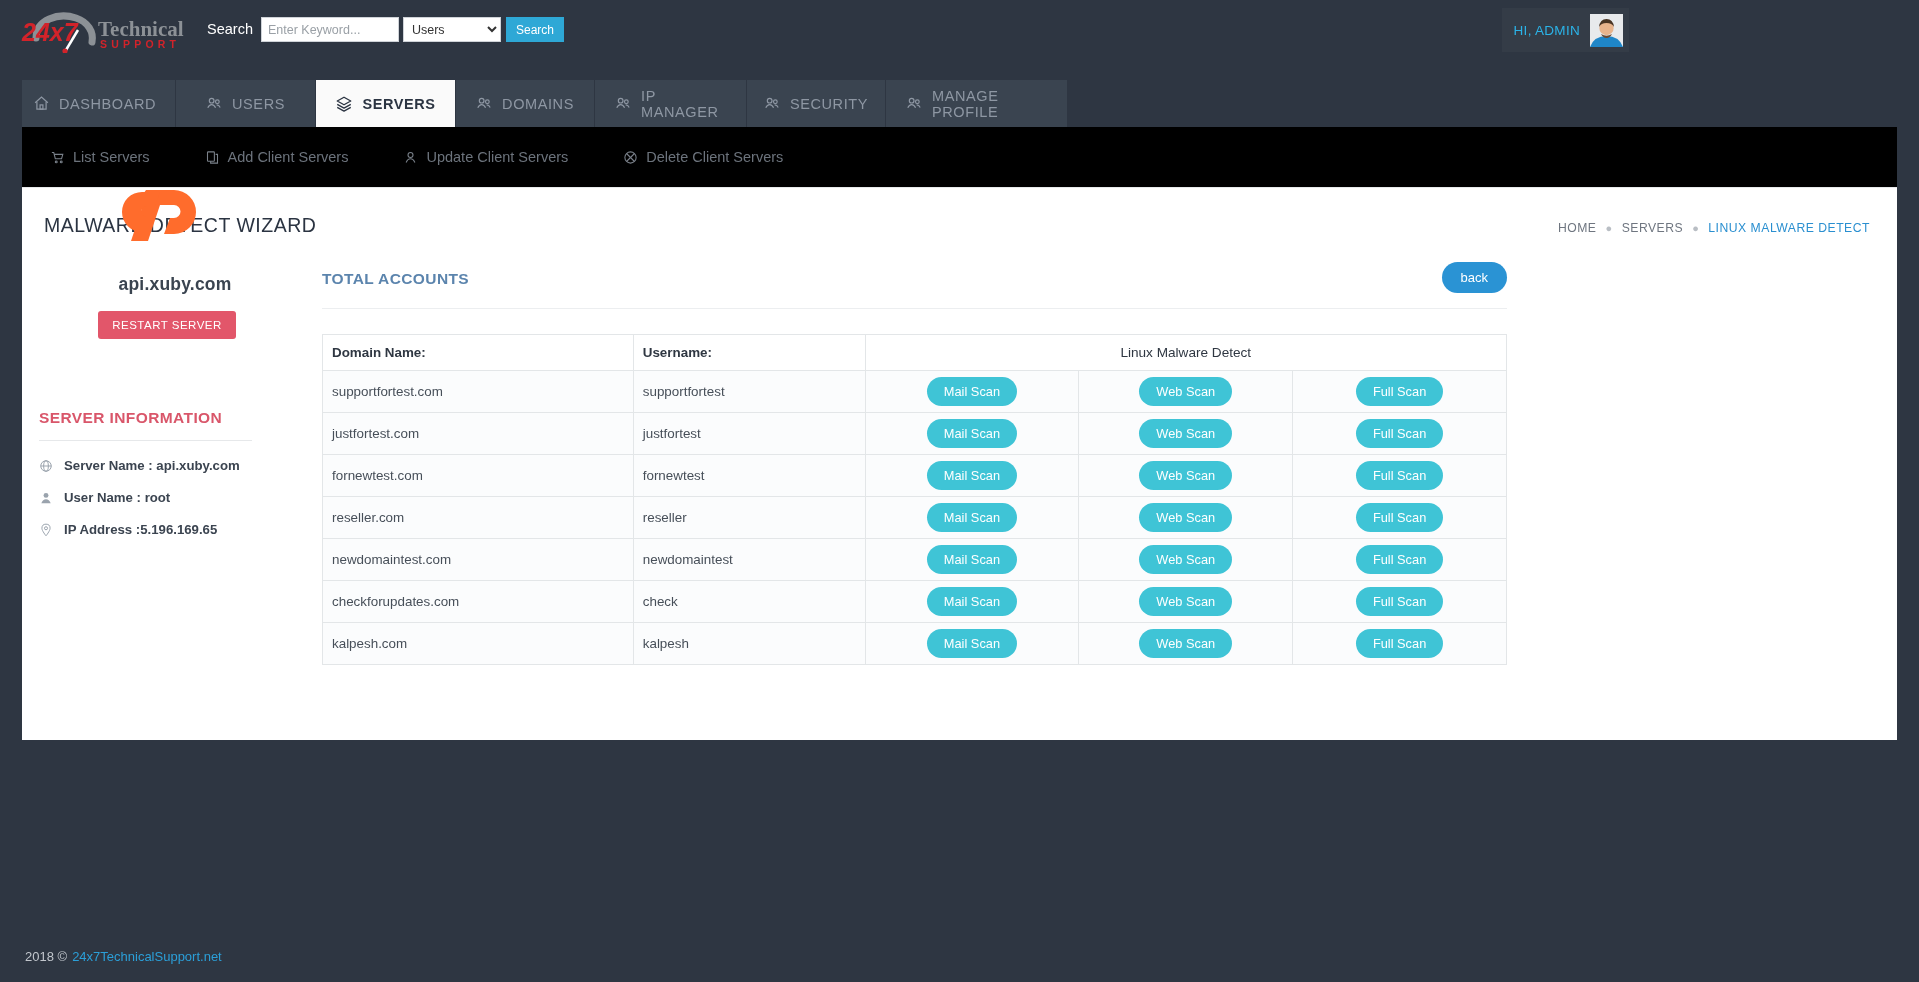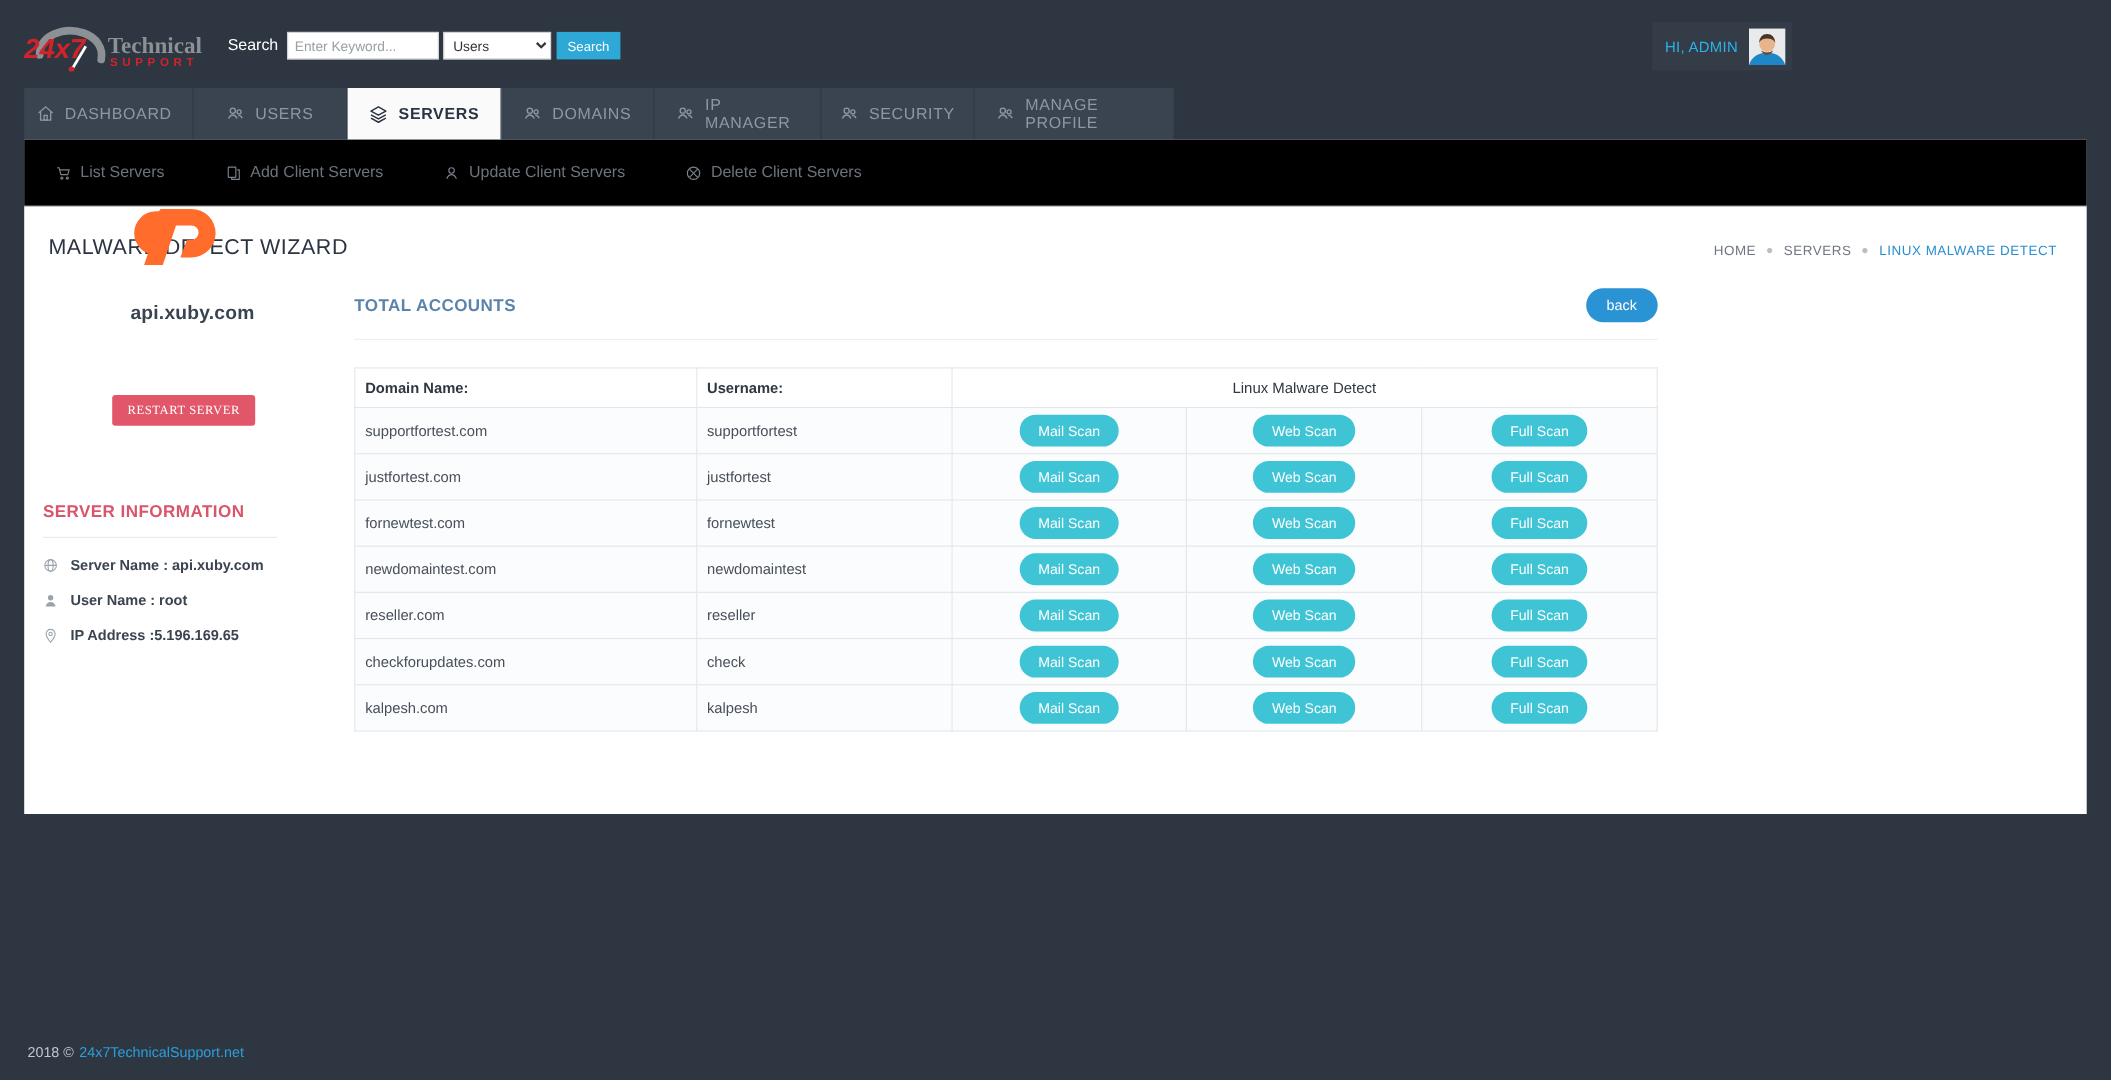--- a/index.html
+++ b/index.html
@@ -6,21 +6,21 @@
   html, body {
     width: 1919px; height: 982px;
     font-family: "Liberation Sans", sans-serif;
     background: #2e3642;
     overflow: hidden;
   }
   body { position: relative; }
 
   
   .topbar {
-    position: absolute; left: 0; top: 12px; width: 1637px; height: 59px;
+    position: absolute; left: 0; top: 0; width: 1637px; height: 59px;
     background: #2e3642;
   }
   .logo {
     position: absolute; left: 14px; top: 8px; width: 175px; height: 45px;
   }
   .logo-svg { display: block; }
 
   .search-wrap {
     position: absolute; left: 207px; top: 17px;
     display: flex; align-items: center; gap: 0;
@@ -121,22 +121,21 @@
   }
   .server-name {
     text-align: center; font-size: 17.5px; color: #3a4450; font-weight: bold;
     margin-top: 22px; letter-spacing: .2px; padding-left: 16px;
   }
   .restart-wrap { display: flex; justify-content: center; margin-top: 16px; }
   .restart-btn {
     background: #e2566a; color: #fff; border: none; border-radius: 3px;
     font-size: 11.5px; letter-spacing: .5px; padding: 8px 14px;
     text-transform: uppercase; cursor: pointer;
-    font-family: Liberation Serif, serif;
-    margin-top: 48px;
+    font-family: Liberation Sans, sans-serif;
   }
   .srv-info-title {
     margin-top: 70px; margin-left: 17px; font-size: 15.5px; font-weight: bold;
     color: #d9566a; letter-spacing: .4px; text-transform: uppercase;
   }
   .srv-divider {
     margin: 13px 0 0 17px; width: 213px; height: 1px; background: #e6e8ea;
   }
   .srv-list { margin: 17px 0 0 17px; list-style: none; }
   .srv-row {
@@ -463,29 +462,29 @@
         <td class="col-scan btncell"><button class="scan-btn">Full Scan</button></td>
       </tr>
       <tr>
         <td class="col-domain">fornewtest.com</td>
         <td class="col-user">fornewtest</td>
         <td class="col-scan btncell"><button class="scan-btn">Mail Scan</button></td>
         <td class="col-scan btncell"><button class="scan-btn">Web Scan</button></td>
         <td class="col-scan btncell"><button class="scan-btn">Full Scan</button></td>
       </tr>
       <tr>
+        <td class="col-domain">reseller.com</td>
+        <td class="col-user">reseller</td>
+        <td class="col-scan btncell"><button class="scan-btn">Mail Scan</button></td>
+        <td class="col-scan btncell"><button class="scan-btn">Web Scan</button></td>
+        <td class="col-scan btncell"><button class="scan-btn">Full Scan</button></td>
+      </tr>
+      <tr>
         <td class="col-domain">newdomaintest.com</td>
         <td class="col-user">newdomaintest</td>
-        <td class="col-scan btncell"><button class="scan-btn">Mail Scan</button></td>
-        <td class="col-scan btncell"><button class="scan-btn">Web Scan</button></td>
-        <td class="col-scan btncell"><button class="scan-btn">Full Scan</button></td>
-      </tr>
-      <tr>
-        <td class="col-domain">reseller.com</td>
-        <td class="col-user">reseller</td>
         <td class="col-scan btncell"><button class="scan-btn">Mail Scan</button></td>
         <td class="col-scan btncell"><button class="scan-btn">Web Scan</button></td>
         <td class="col-scan btncell"><button class="scan-btn">Full Scan</button></td>
       </tr>
       <tr>
         <td class="col-domain">checkforupdates.com</td>
         <td class="col-user">check</td>
         <td class="col-scan btncell"><button class="scan-btn">Mail Scan</button></td>
         <td class="col-scan btncell"><button class="scan-btn">Web Scan</button></td>
         <td class="col-scan btncell"><button class="scan-btn">Full Scan</button></td>

